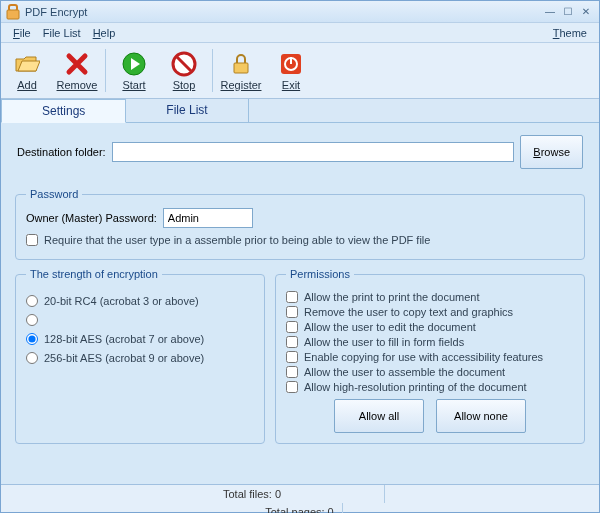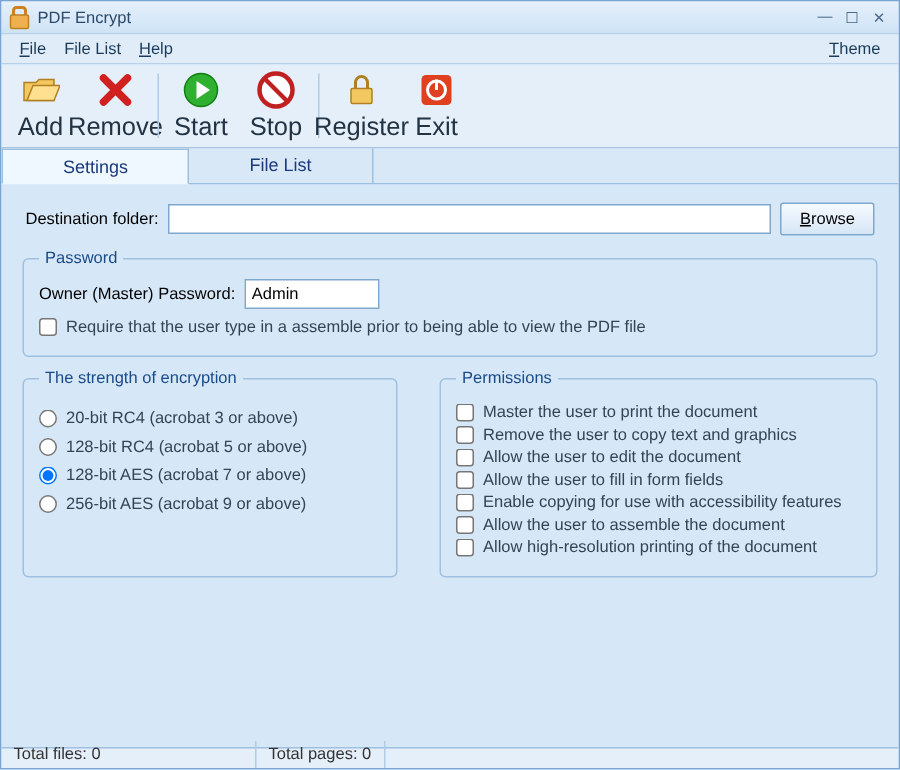--- a/index.html
+++ b/index.html
@@ -9,42 +9,42 @@
 .titlebar .icon { width: 16px; height: 16px; margin-right: 4px; }
 .titlebar .title { font-size: 11px; color: #2a4a6a; flex: 1; }
 .winbtn { width: 18px; height: 14px; display: inline-flex; align-items: center; justify-content: center; color: #4a6a8a; cursor: pointer; font-size: 10px; }
 .menubar { height: 20px; display: flex; align-items: center; padding: 0 6px; border-bottom: 1px solid #b8d0e8; background: #e0edf9; }
 .menuitem { padding: 2px 6px; color: #1a3a5a; cursor: pointer; }
 .menuitem u { text-decoration: underline; }
 .menuspacer { flex: 1; }
 .toolbar { height: 56px; display: flex; align-items: stretch; border-bottom: 1px solid #a8c4e0; background: #e4effa; padding: 2px; gap: 2px; }
 .tbtn { width: 48px; display: flex; flex-direction: column; align-items: center; justify-content: center; gap: 2px; border: 1px solid transparent; border-radius: 3px; cursor: pointer; }
 .tbtn .ic { width: 26px; height: 26px; }
-.tbtn .lbl { font-size: 17px; color: #234; }
+.tbtn .lbl { font-size: 11px; color: #234; text-decoration: underline; }
 .sep { width: 1px; background: #b0cce6; margin: 4px 2px; }
 .tabs { display: flex; height: 24px; background: #d8e8f7; border-bottom: 1px solid #9cc0e0; }
 .tab { padding: 4px 40px; color: #1a3a7a; cursor: pointer; font-size: 12px; border-right: 1px solid #9cc0e0; }
 .tab.active { background: #f0f8ff; border: 1px solid #9cc0e0; border-bottom: 1px solid #f0f8ff; margin-bottom: -1px; font-weight: normal; }
 .content { flex: 1; padding: 10px 14px; background: #d6e8f7; overflow: auto; }
-.destrow { display: flex; align-items: center; gap: 6px; margin-bottom: 7px; padding: 2px; }
+.destrow { display: flex; align-items: center; gap: 6px; margin-bottom: 17px; padding: 2px; }
 .destrow input { flex: 1; height: 20px; border: 1px solid #7fa8cc; padding: 2px 4px; font-size: 11px; background: #fff; }
-.btn { height: 22px; padding: 2px 12px; border: 1px solid #7fa8cc; background: linear-gradient(#f6faff,#d6e6f6); cursor: pointer; font-size: 11px; border-radius: 2px; }
+.btn { height: 34px; padding: 2px 12px; border: 1px solid #7fa8cc; background: linear-gradient(#f6faff,#d6e6f6); cursor: pointer; font-size: 11px; border-radius: 2px; }
 fieldset { border: 1px solid #a0c0e0; border-radius: 4px; padding: 8px 10px 10px; margin-bottom: 8px; }
 legend { color: #1a4a8a; padding: 0 4px; font-size: 11px; }
 .pwrow { display: flex; align-items: center; gap: 6px; margin-bottom: 6px; }
 .pwrow input[type=text] { width: 90px; height: 20px; border: 1px solid #7fa8cc; padding: 2px 4px; font-size: 11px; background: #fff; }
 .chkrow { display: flex; align-items: center; gap: 6px; margin: 3px 0; color: #345; }
 .chkrow input, .radrow input { width: 12px; height: 12px; }
 .radrow { display: flex; align-items: center; gap: 6px; margin: 7px 0; color: #345; }
-.grid2 { display: flex; gap: 28px; }
+.grid2 { display: flex; gap: 10px; }
 .grid2 > fieldset:first-child { width: 250px; }
 .grid2 > fieldset:last-child { flex: 1; }
 .permbtns { display: flex; gap: 12px; justify-content: center; margin-top: 6px; }
 .permbtns .btn { width: 90px; }
-.statusbar { height: 14px; display: flex; align-items: flex-end; border-top: 1px solid #a0c0e0; background: #e4effa; }
+.statusbar { height: 28px; display: flex; align-items: center; border-top: 1px solid #a0c0e0; background: #e4effa; flex-direction: column; }
 .statuscell { padding: 3px 8px; border-right: 1px solid #b0cce6; color: #333; font-size: 11px; }
 .statuscell:first-child { width: 170px; }
 </style>
 </head>
 <body>
 
 <div class="window">
   <div class="titlebar">
     <svg class="icon" viewBox="0 0 16 16">
         <rect x="4" y="1" width="8" height="6" rx="2" fill="none" stroke="#d08020" stroke-width="2"></rect>
@@ -138,39 +138,38 @@
     <div class="grid2">
       <fieldset>
         <legend>The strength of encryption</legend>
         <div id="enc-opts">
             <label class="radrow">
               <input type="radio" name="enc" style="">
               <span>20-bit RC4 (acrobat 3 or above)</span>
             </label>
             <label class="radrow">
               <input type="radio" name="enc" style="">
-              <span>128-bit RC4 (acrobat 5 or above)</span>
             </label>
             <label class="radrow">
               <input type="radio" name="enc" checked="" style="">
               <span>128-bit AES (acrobat 7 or above)</span>
             </label>
             <label class="radrow">
               <input type="radio" name="enc" style="">
               <span>256-bit AES (acrobat 9 or above)</span>
             </label>
           </div>
       </fieldset>
 
       <fieldset>
         <legend>Permissions</legend>
         <div id="perm-opts">
             <label class="chkrow">
               <input type="checkbox" style="">
-              <span>Master the user to print the document</span>
+              <span>Allow the print to print the document</span>
             </label>
             <label class="chkrow">
               <input type="checkbox" style="">
               <span>Remove the user to copy text and graphics</span>
             </label>
             <label class="chkrow">
               <input type="checkbox" style="">
               <span>Allow the user to edit the document</span>
             </label>
             <label class="chkrow">
@@ -183,20 +182,24 @@
             </label>
             <label class="chkrow">
               <input type="checkbox" style="">
               <span>Allow the user to assemble the document</span>
             </label>
             <label class="chkrow">
               <input type="checkbox" style="">
               <span>Allow high-resolution printing of the document</span>
             </label>
           </div>
+        <div class="permbtns">
+          <button class="btn">Allow all</button>
+          <button class="btn">Allow none</button>
+        </div>
       </fieldset>
     </div>
   </div>
 
   <div class="statusbar">
     <div class="statuscell">Total files: 0</div>
     <div class="statuscell">Total pages: 0</div>
   </div>
 </div>
 

